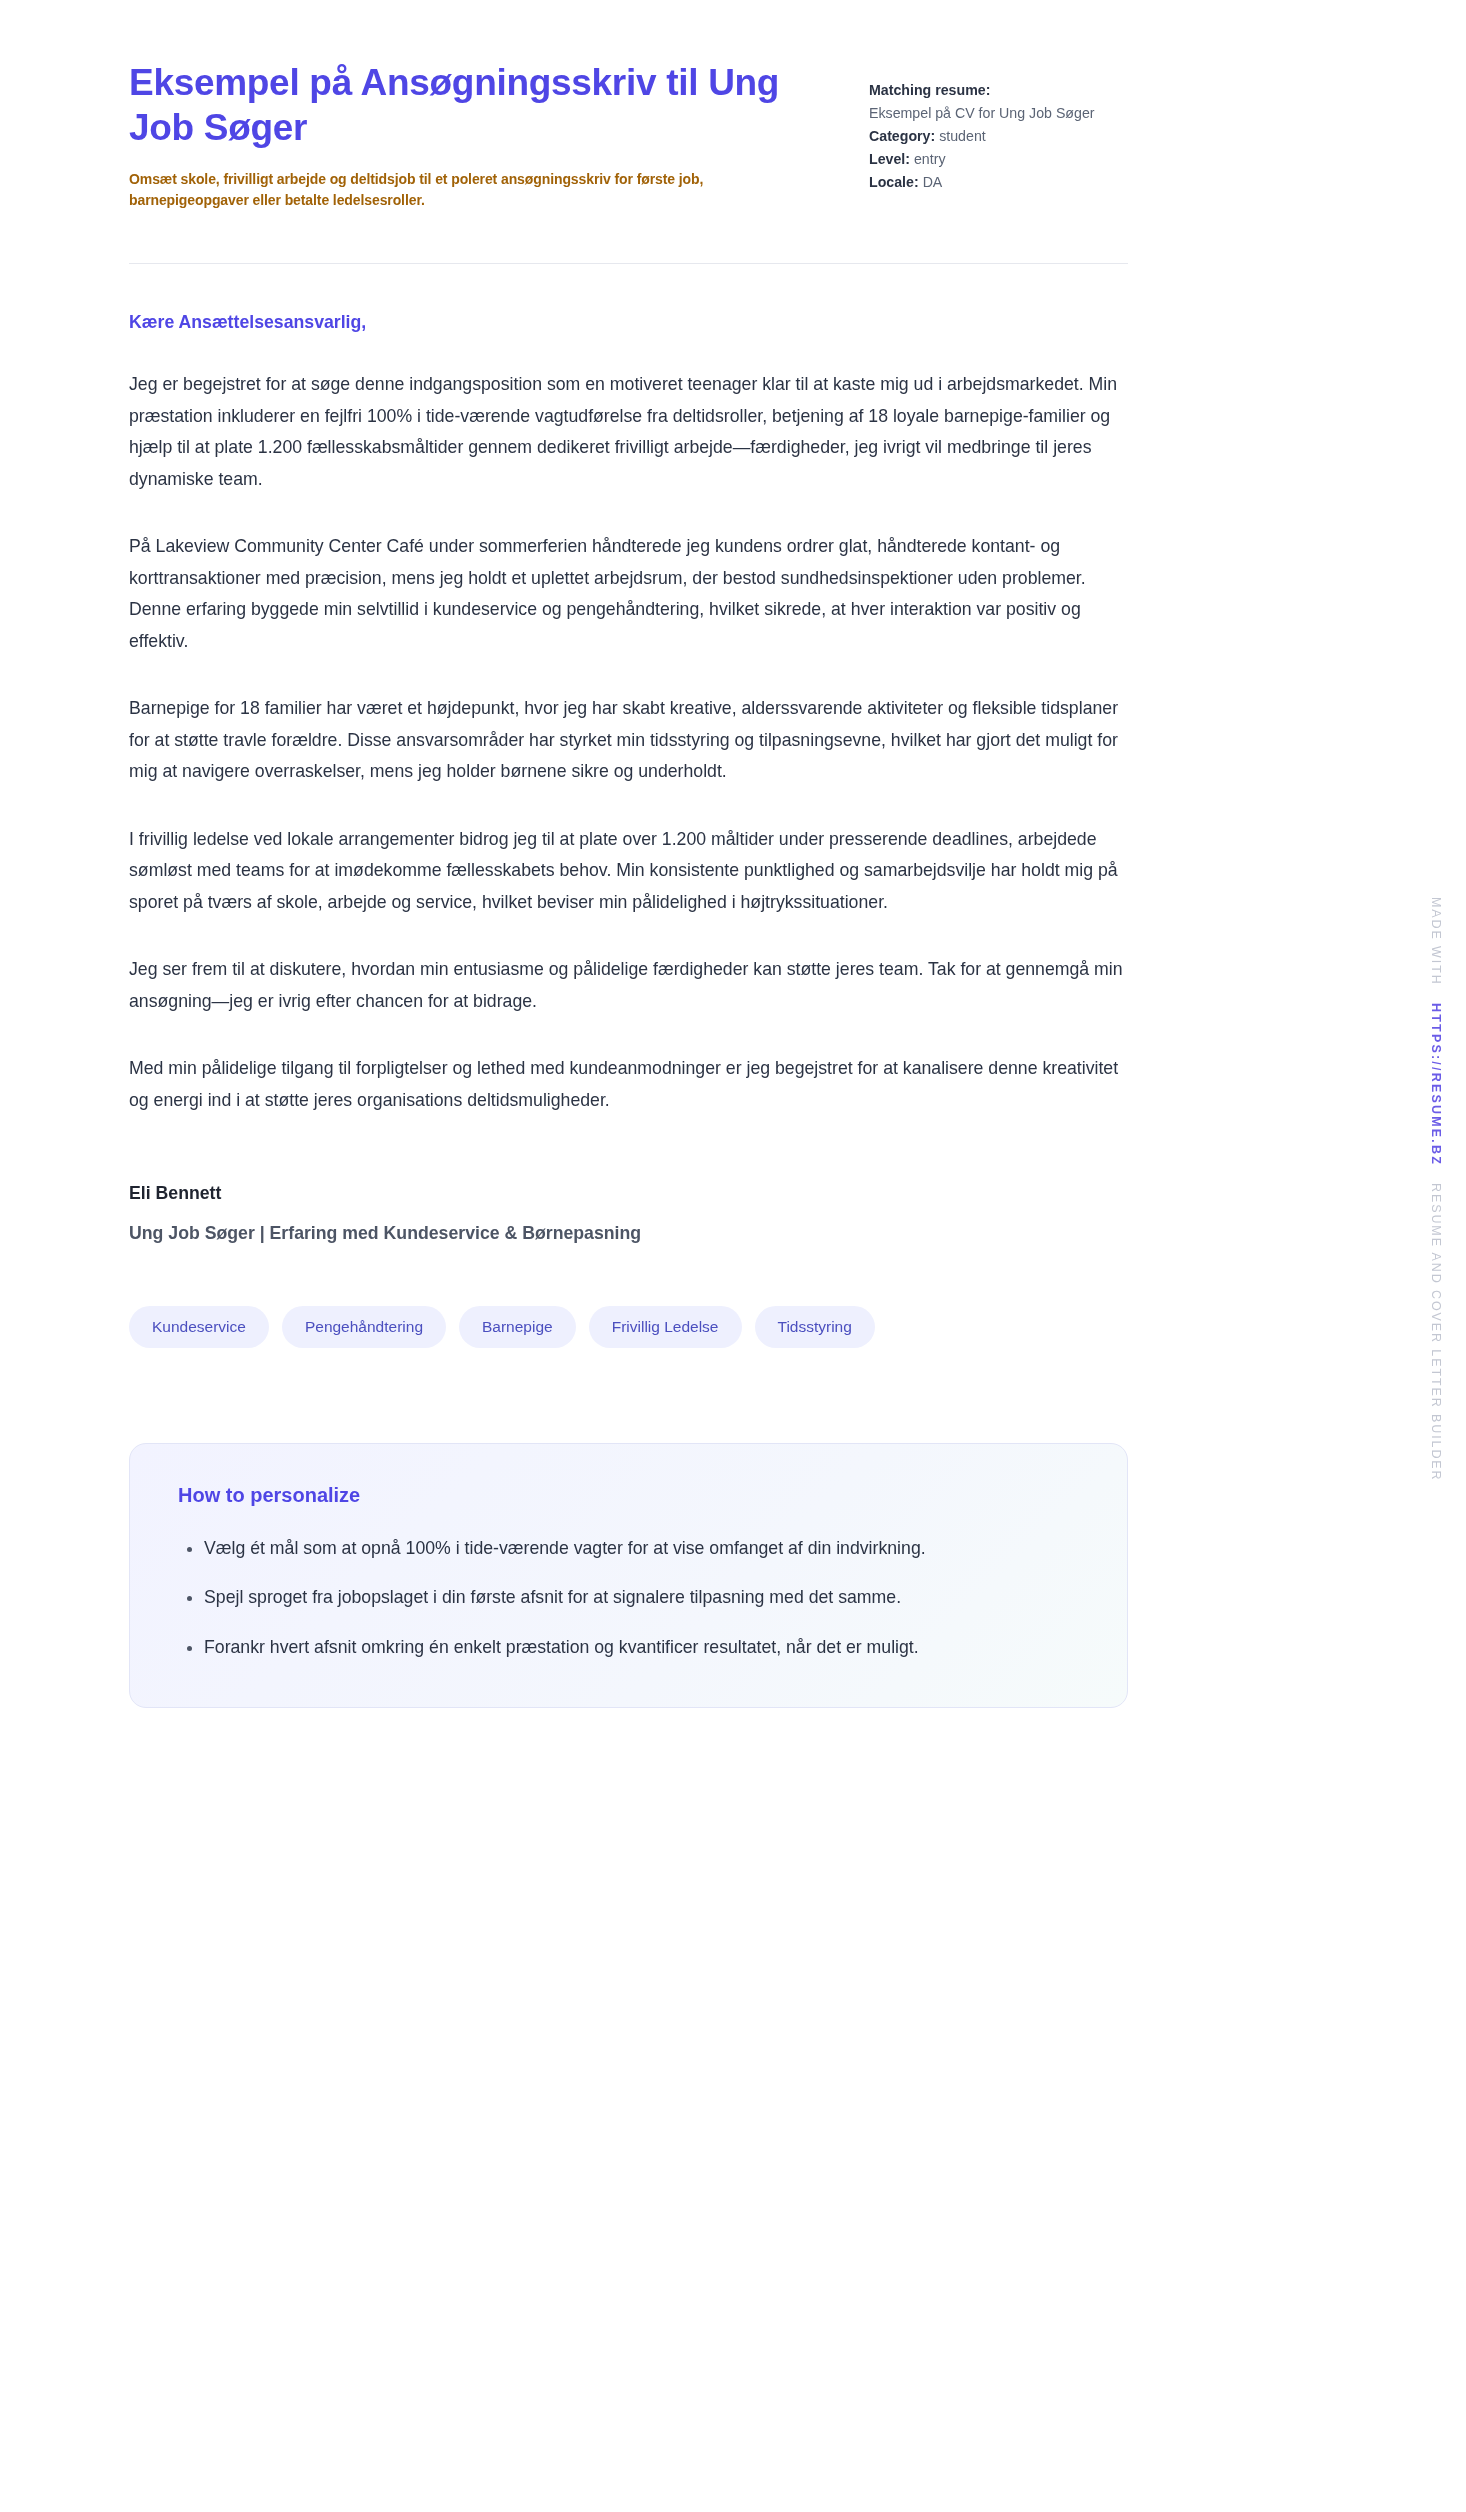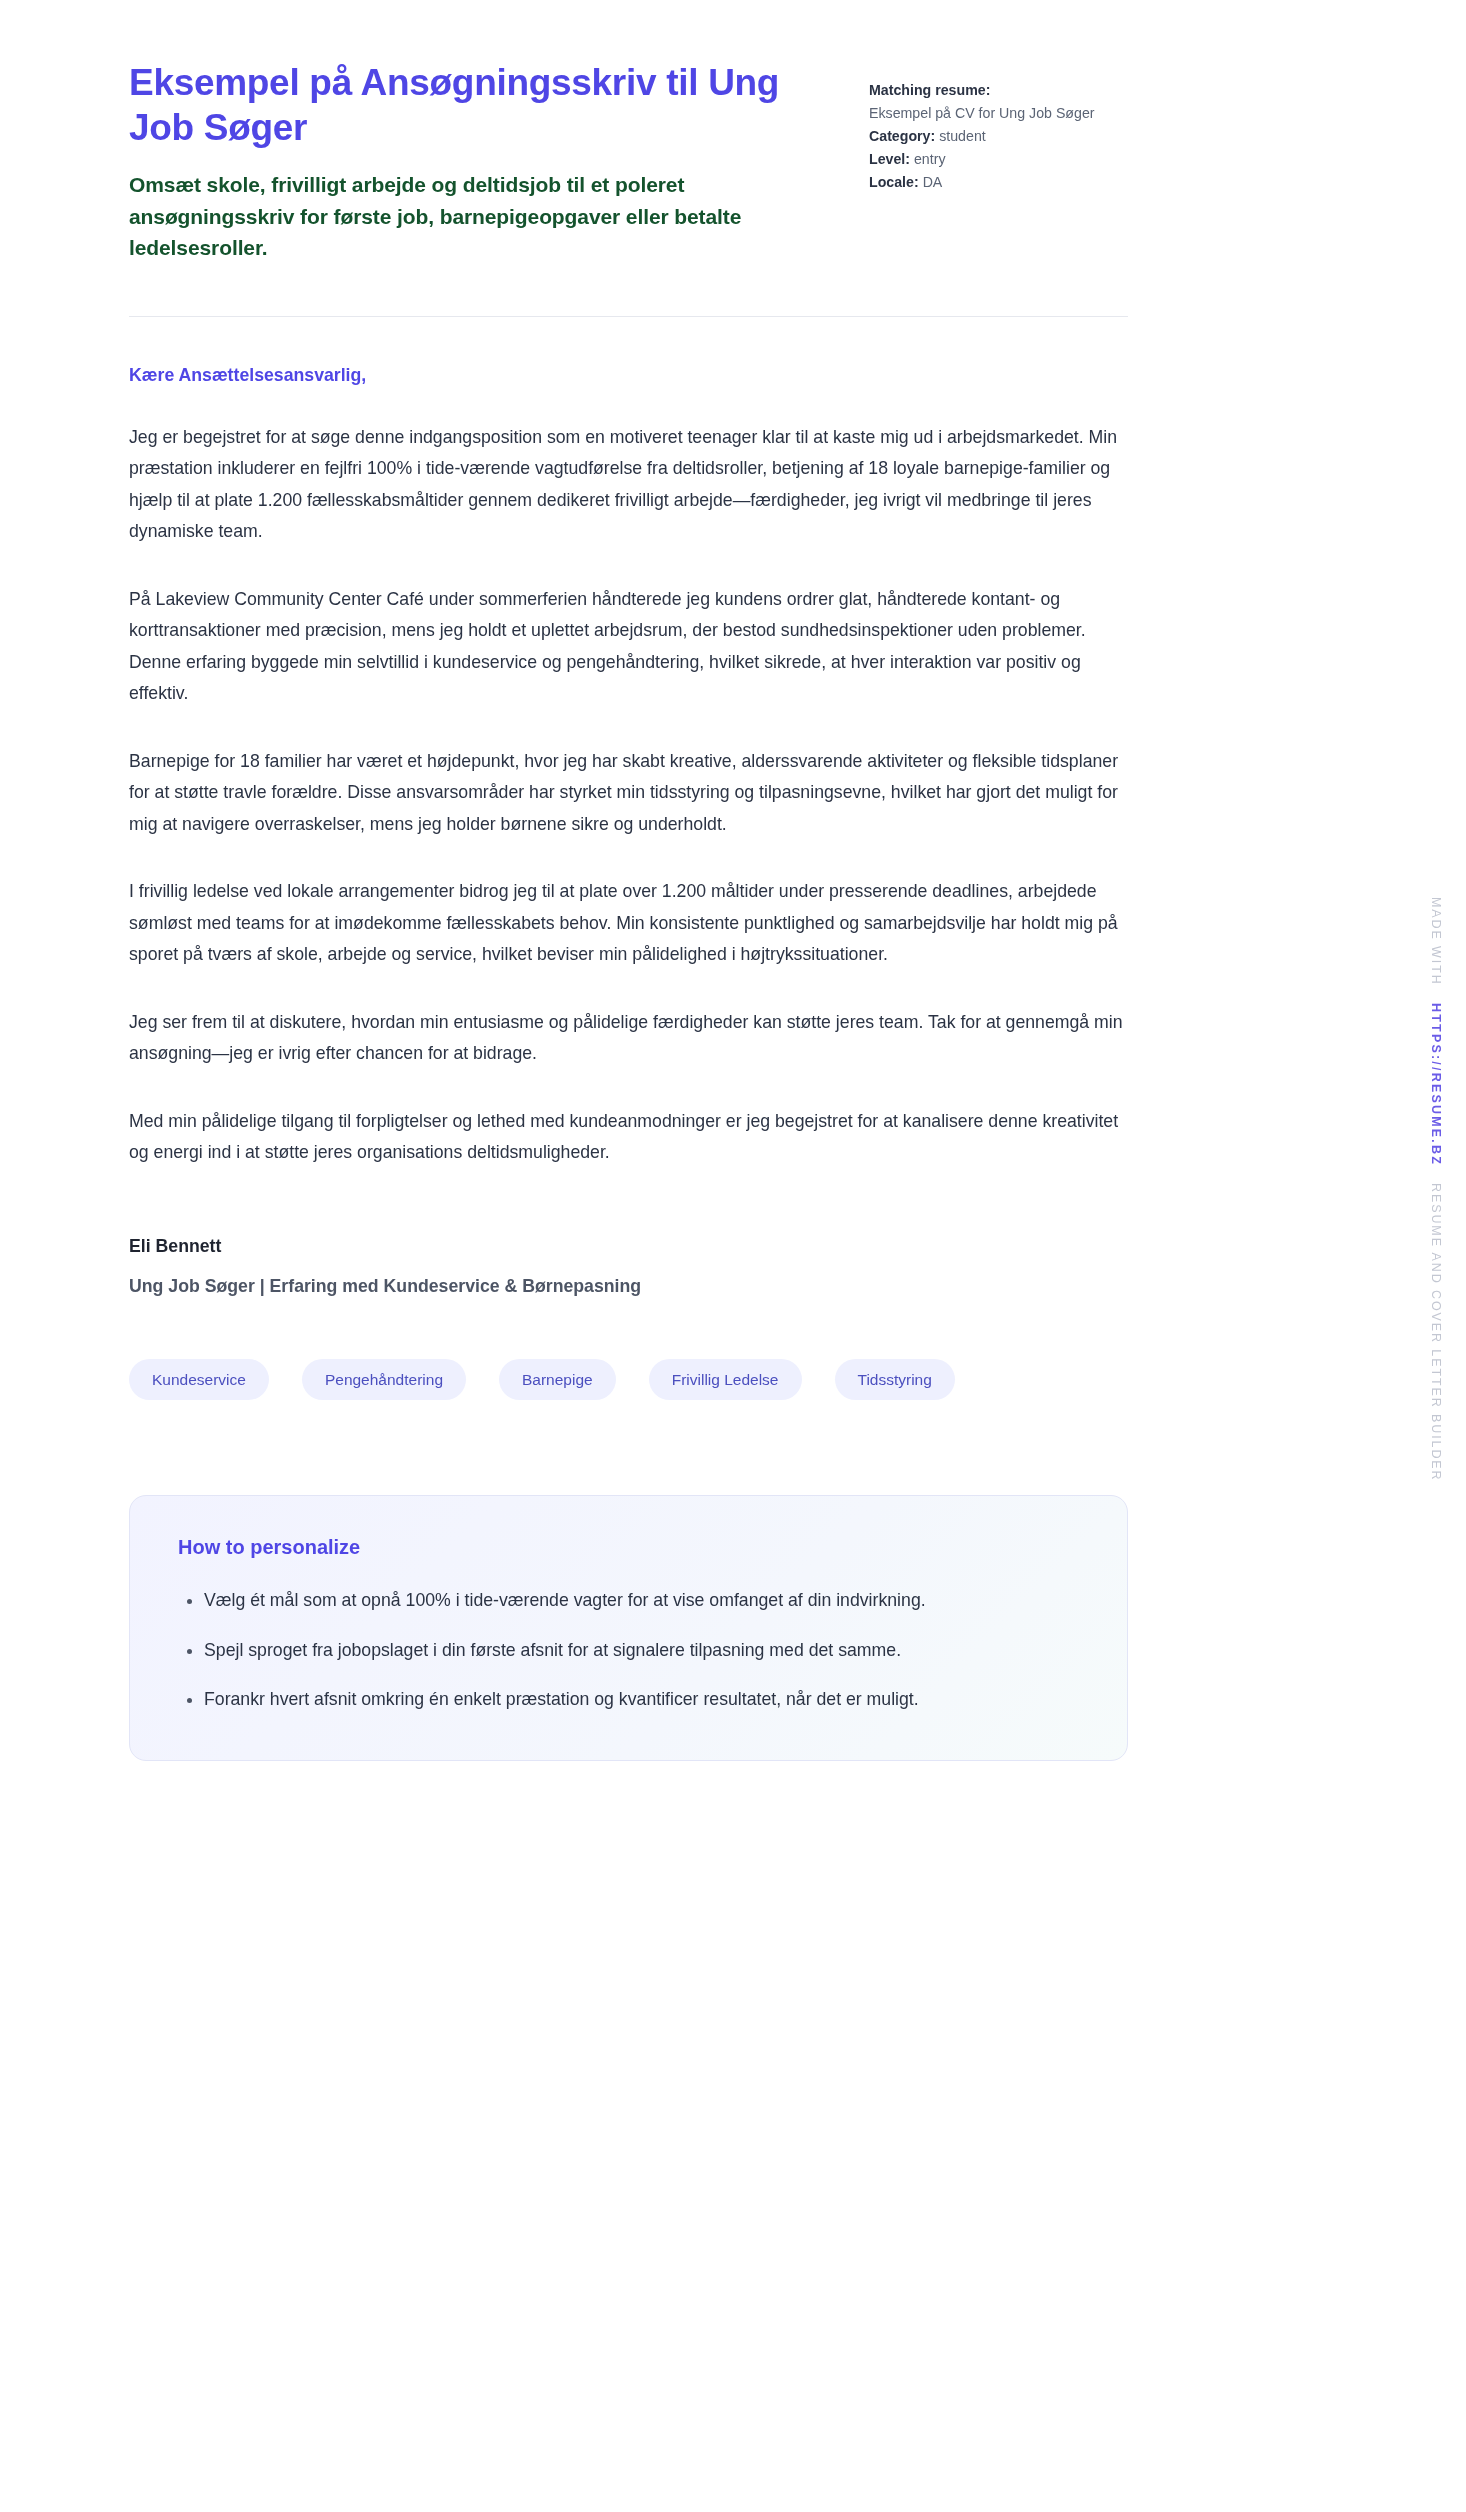--- a/index.html
+++ b/index.html
@@ -36,24 +36,24 @@
   .header-left { max-width: 871px; }
   .doc-title {
     font-size: 37px;
     line-height: 1.22;
     font-weight: 700;
     color: #4f46e5;
     margin: 0 0 19px 0;
     letter-spacing: -0.3px;
   }
   .doc-subtitle {
-    font-size: 21px;
+    font-size: 14px;
     line-height: 1.5;
     font-weight: 700;
-    color: #14532d;
+    color: #a16207;
     margin: 0;
     letter-spacing: -0.1px;
   }
   .meta {
     text-align: left;
     font-size: 14.2px;
     line-height: 1.62;
     color: #5b6475;
     padding-top: 19px;
     min-width: 259px;
@@ -93,21 +93,21 @@
     font-size: 17.7px;
     font-weight: 700;
     color: #4d5565;
     margin: 0;
   }
 
   
   .tags {
     display: flex;
     flex-wrap: wrap;
-    gap: 33px;
+    gap: 13px;
     margin-top: 62px;
   }
   .tag {
     background: #eef0fe;
     color: #4b4fbf;
     border-radius: 862px;
     padding: 13px 23px;
     font-size: 15.5px;
     font-weight: 500;
     line-height: 1;

